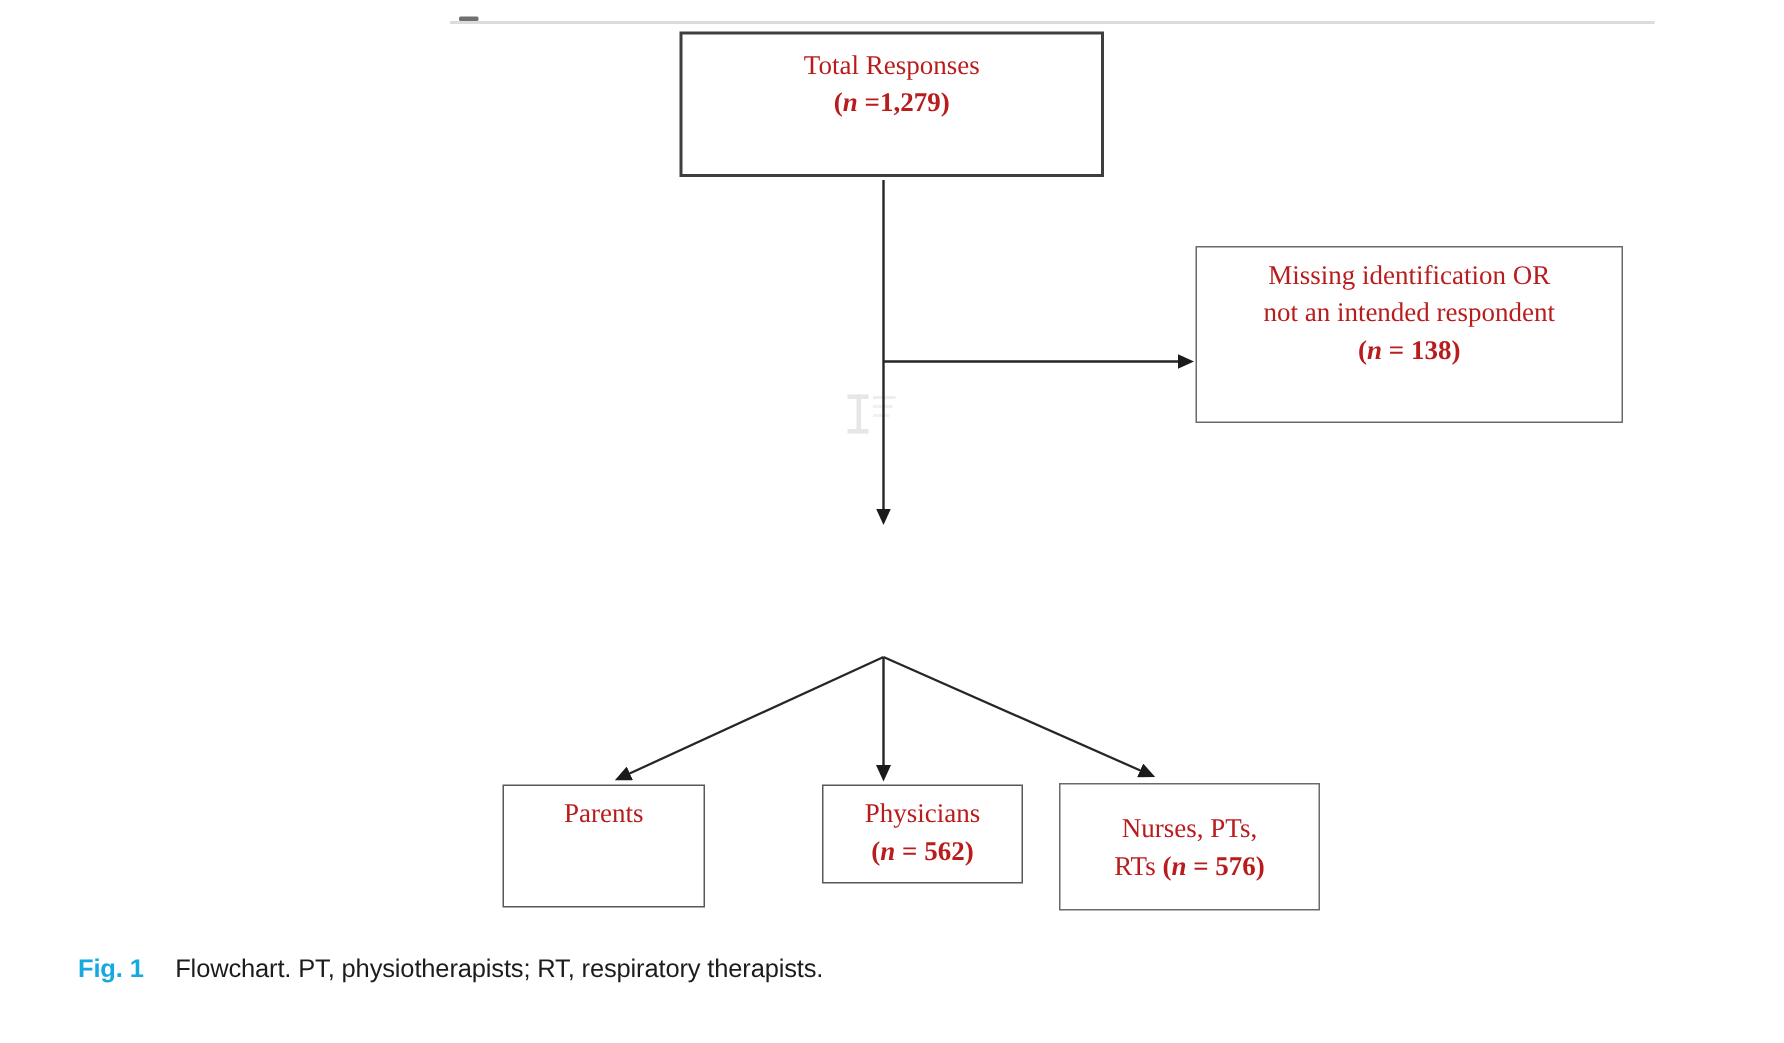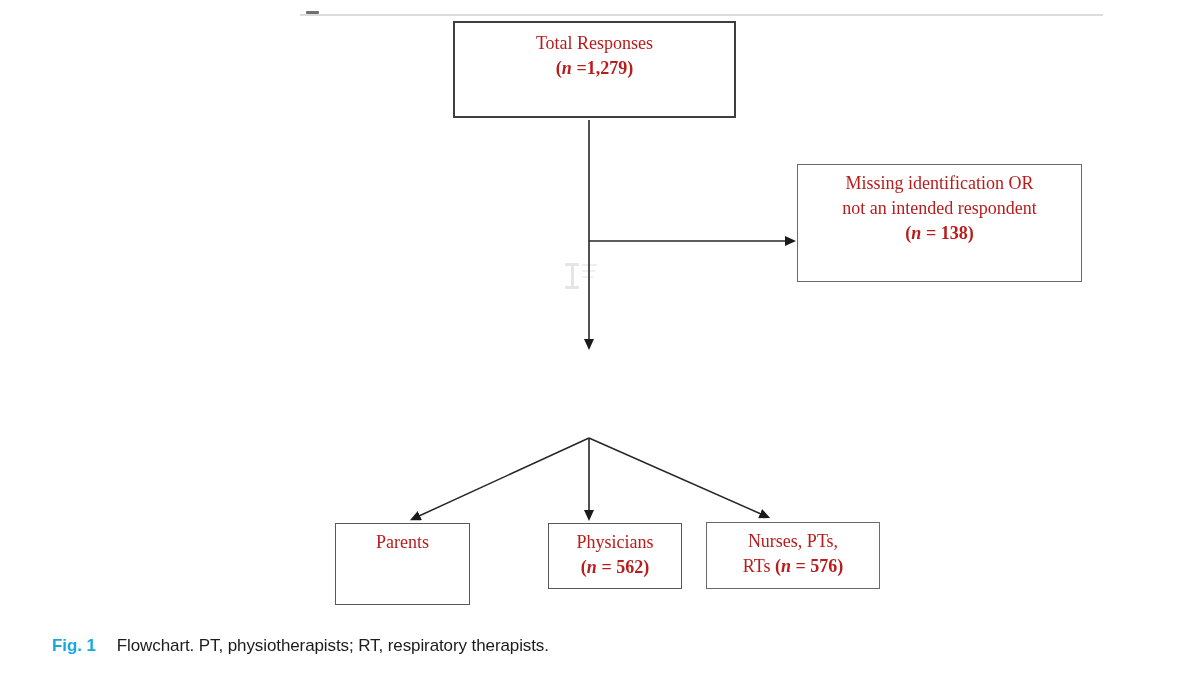--- a/index.html
+++ b/index.html
@@ -24,21 +24,21 @@
   .node{position:absolute;background:#ffffff;box-sizing:border-box;text-align:center;
         font-family:"Liberation Serif","DejaVu Serif",serif;font-size:18px;line-height:1.38;color:#b91c1c;}
   .nc{font-weight:bold;}
   .nc .nv{font-style:italic;font-weight:bold;}
   .nc .lead{font-weight:normal;}
   .node-total{left:453px;top:21px;width:283px;height:97px;border:2px solid #3e3e3e;padding-top:8px;}
   .node-missing{left:797px;top:164px;width:285px;height:118px;border:1.5px solid #6a6a6a;padding-top:6px;font-size:18px;}
   .node-analyzed{left:452px;top:351px;width:285px;height:87px;border:2px solid #454545;padding-top:8px;}
   .node-parents{left:323px;top:523px;width:135px;height:82px;border:1.5px solid #585858;padding-top:6px;margin-left:12px;}
   .node-physicians{left:548px;top:523px;width:134px;height:66px;border:1.5px solid #585858;padding-top:6px;}
-  .node-nurses{left:706px;top:522px;width:174px;height:67px;border:1.5px solid #6a6a6a;padding-top:6px;}
+  .node-nurses{left:706px;top:522px;width:174px;height:85px;border:1.5px solid #6a6a6a;padding-top:17px;}
 
   
   .fig-caption{position:absolute;left:52px;top:636px;font-family:"Liberation Sans","DejaVu Sans",sans-serif;
                font-size:17px;color:#1c1c1c;letter-spacing:-0.1px;}
   .fig-label{color:#18a8e0;font-weight:bold;margin-right:21px;}
 </style>
 </head>
 <body>
 
 <div class="page">

